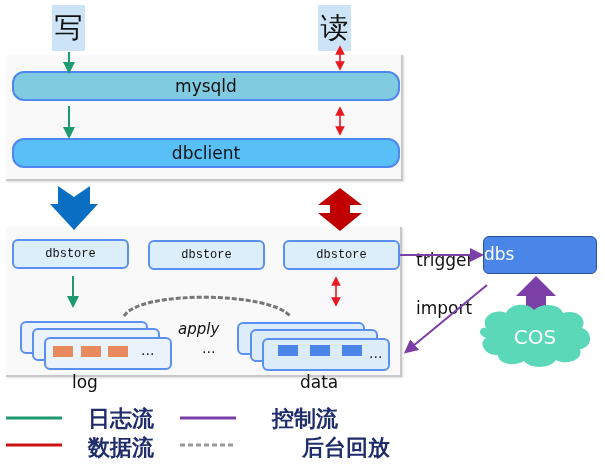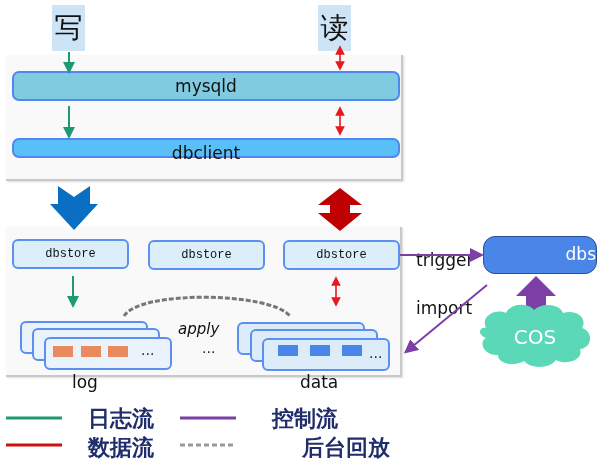--- a/index.html
+++ b/index.html
@@ -2,44 +2,44 @@
 <html><head>
 <meta charset="utf-8">
 <style>
   html, body { margin:0; padding:0; }
   body { width:605px; height:474px; background:#ffffff; position:relative; overflow:hidden;
          font-family:"DejaVu Sans", "Liberation Sans", sans-serif; }
   .abs { position:absolute; }
   .panel { background:#f9f9fa; border-right:2px solid #c8c8c8; border-bottom:2px solid #c8c8c8;
            box-shadow: 1px 1px 2px rgba(0,0,0,0.15); }
   .op-label { background:#cde4f6; color:#111; font-size:28px; text-align:center; line-height:46px; }
-  .bar { border:2px solid #4f86f0; border-radius:7px; text-align:center; color:#111; font-size:17px;
+  .bar { border:2px solid #4f86f0; border-radius:12px; text-align:center; color:#111; font-size:17px;
          box-sizing:border-box; }
   .store { background:#dbeefa; border:2px solid #5b8ff2; border-radius:6px; box-sizing:border-box;
            text-align:center; font-size:12px; color:#111; line-height:26px;font-family:Liberation Mono, monospace; }
   .card { background:#eaf2fb; border:2px solid #5b8ff2; border-radius:6px; box-sizing:border-box; }
   .card.data { background:#dcedf9; }
   .blk { position:absolute; width:20px; height:11px; }
   .blk.log { background:#e88a5e; }
   .blk.dat { background:#4a86e8; }
   .dots { position:absolute; font-size:14px; color:#222; }
   .cap { font-size:17px; color:#111;margin-top:18px; }
   .legend-text { font-size:22px; color:#1f2d6b; font-weight:bold; }
-  .dbs { background:#4a86e8; border:1.5px solid #2c4f9a; border-radius:12px; box-sizing:border-box;
-         color:#fff; text-align:right; font-size:17px; line-height:34px; }
+  .dbs { background:#4a86e8; border:1.5px solid #2c4f9a; border-radius:6px; box-sizing:border-box;
+         color:#fff; text-align:left; font-size:17px; line-height:34px; }
 </style>
 </head>
 <body>
 
 <div class="abs op-label" style="left:52px;top:5px;width:33px;height:46px;">写</div>
 <div class="abs op-label" style="left:318px;top:5px;width:33px;height:46px;">读</div>
 
 <div class="abs panel" style="left:6px;top:55px;width:395px;height:124px;"></div>
 <div class="abs bar" style="left:12px;top:71px;width:388px;height:30px;line-height:26px;background:#80cbe0;">mysqld</div>
-<div class="abs bar" style="left:12px;top:138px;width:388px;height:20px;line-height:26px;background:#58bff7;">dbclient</div>
+<div class="abs bar" style="left:12px;top:138px;width:388px;height:30px;line-height:26px;background:#58bff7;">dbclient</div>
 
 <div class="abs panel" style="left:6px;top:227px;width:394px;height:148px;"></div>
 <div class="abs store" style="left:12px;top:239px;width:117px;height:30px;">dbstore</div>
 <div class="abs store" style="left:148px;top:240px;width:117px;height:30px;">dbstore</div>
 <div class="abs store" style="left:283px;top:240px;width:117px;height:30px;">dbstore</div>
 
 <div class="abs card" style="left:20px;top:321px;width:128px;height:33px;"></div>
 <div class="abs card" style="left:32px;top:328px;width:128px;height:33px;"></div>
 <div class="abs card" style="left:44px;top:337px;width:128px;height:33px;">
   <div class="blk log" style="left:7px;top:7px;"></div>

